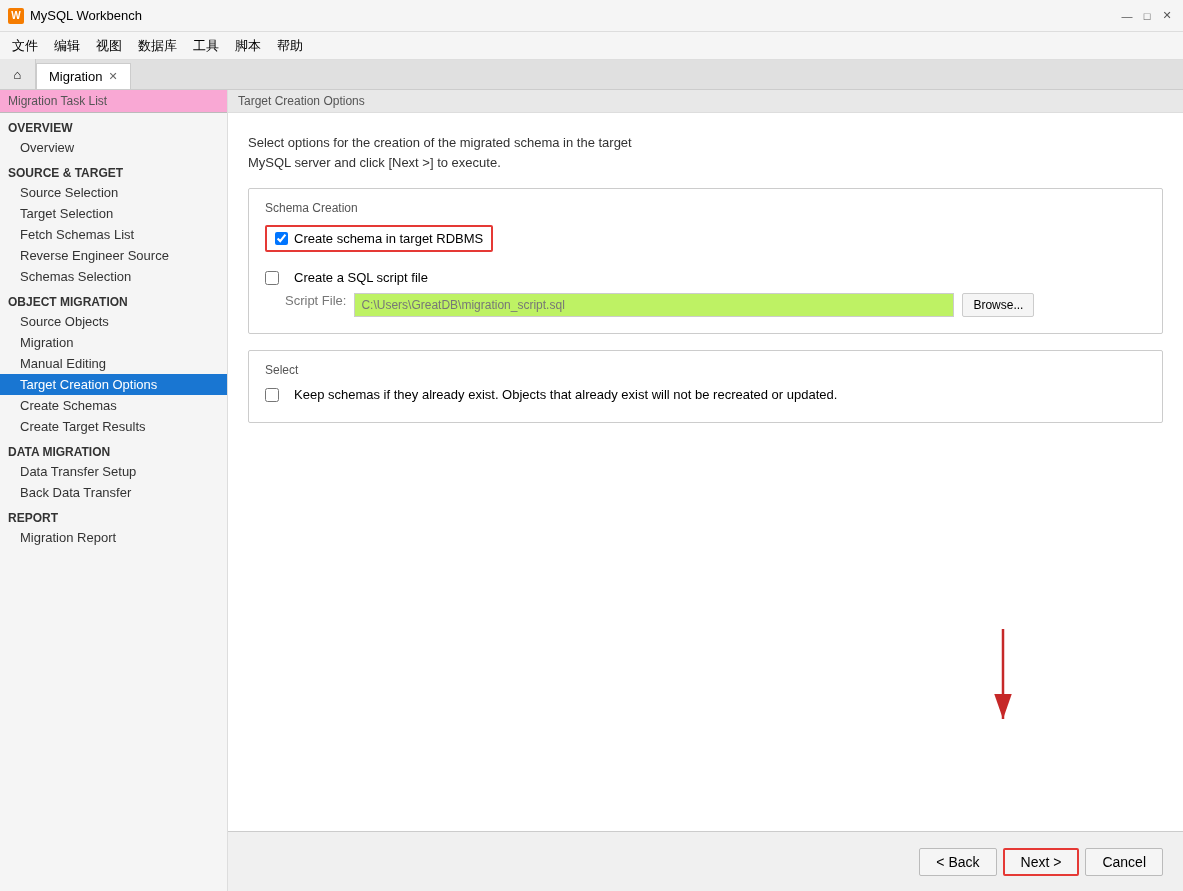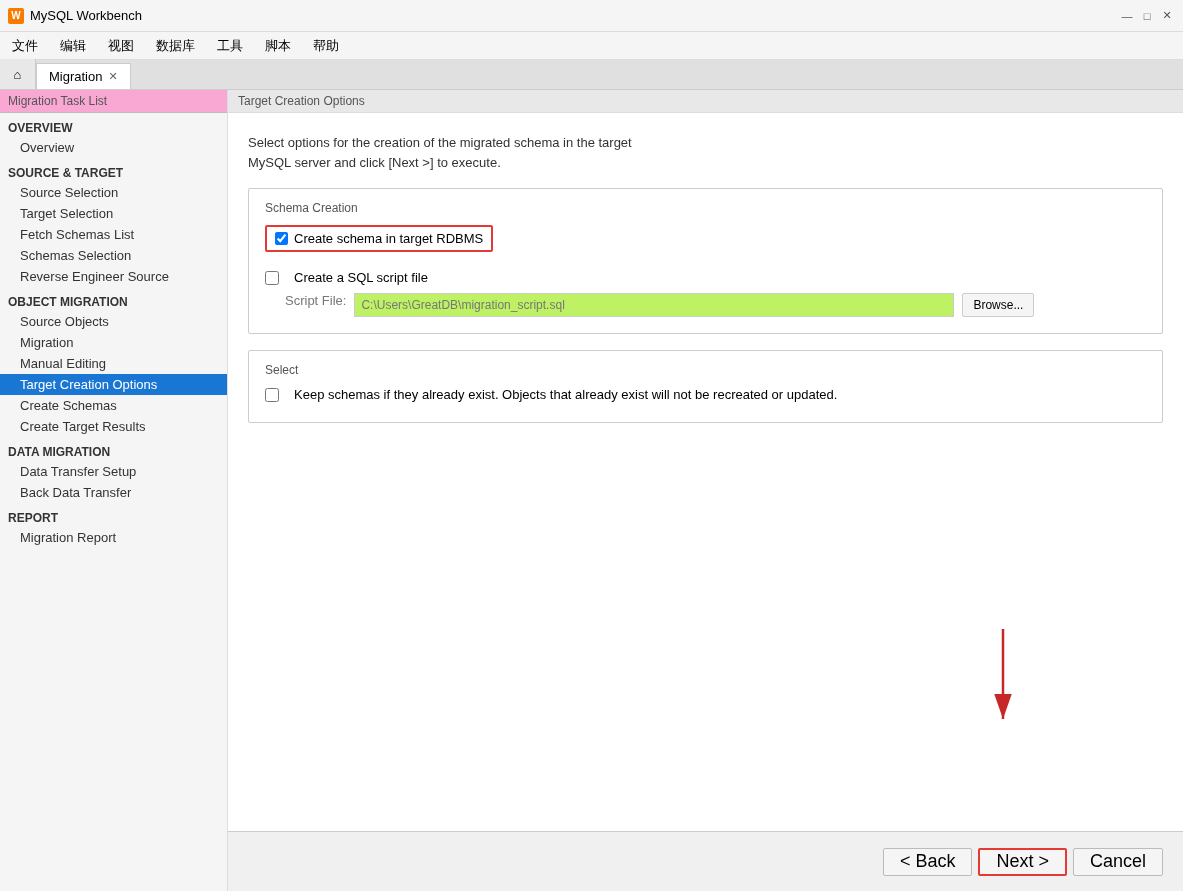--- a/index.html
+++ b/index.html
@@ -21,21 +21,21 @@
     .title-bar-controls span { width: 16px; height: 16px; display: flex; align-items: center; justify-content: center; font-size: 11px; cursor: pointer; color: #555; }
 
     
     .menu-bar {
       background: #f5f5f5;
       height: 28px;
       display: flex;
       align-items: center;
       padding: 0 4px;
       border-bottom: 1px solid #ddd;
-      gap: 6px;
+      gap: 0;
     }
     .menu-item {
       padding: 2px 8px;
       cursor: pointer;
       border-radius: 2px;
       font-size: 13px;
     }
 
     
     .tab-bar {
@@ -210,21 +210,21 @@
       align-items: center;
       justify-content: flex-end;
       padding: 0 20px;
       gap: 6px;
     }
     .btn {
       height: 28px;
       padding: 0 16px;
       border: 1px solid #bbb;
       background: #f5f5f5;
-      font-size: 18px;
+      font-size: 14px;
       cursor: pointer;
       border-radius: 2px;
     }
     .btn-next {
       border: 2px solid #e53935;
       background: #f5f5f5;
     }
   </style>
 </head>
 <body>
@@ -266,22 +266,22 @@
   <div class="sidebar">
     <div class="sidebar-header">Migration Task List</div>
 
     <div class="sidebar-section-label">OVERVIEW</div>
     <div class="sidebar-item">Overview</div>
 
     <div class="sidebar-section-label">SOURCE &amp; TARGET</div>
     <div class="sidebar-item">Source Selection</div>
     <div class="sidebar-item">Target Selection</div>
     <div class="sidebar-item">Fetch Schemas List</div>
+    <div class="sidebar-item">Reverse Engineer Source</div>
     <div class="sidebar-item">Schemas Selection</div>
-    <div class="sidebar-item">Reverse Engineer Source</div>
 
     <div class="sidebar-section-label">OBJECT MIGRATION</div>
     <div class="sidebar-item">Source Objects</div>
     <div class="sidebar-item">Migration</div>
     <div class="sidebar-item">Manual Editing</div>
     <div class="sidebar-item active">Target Creation Options</div>
     <div class="sidebar-item">Create Schemas</div>
     <div class="sidebar-item">Create Target Results</div>
 
     <div class="sidebar-section-label">DATA MIGRATION</div>

